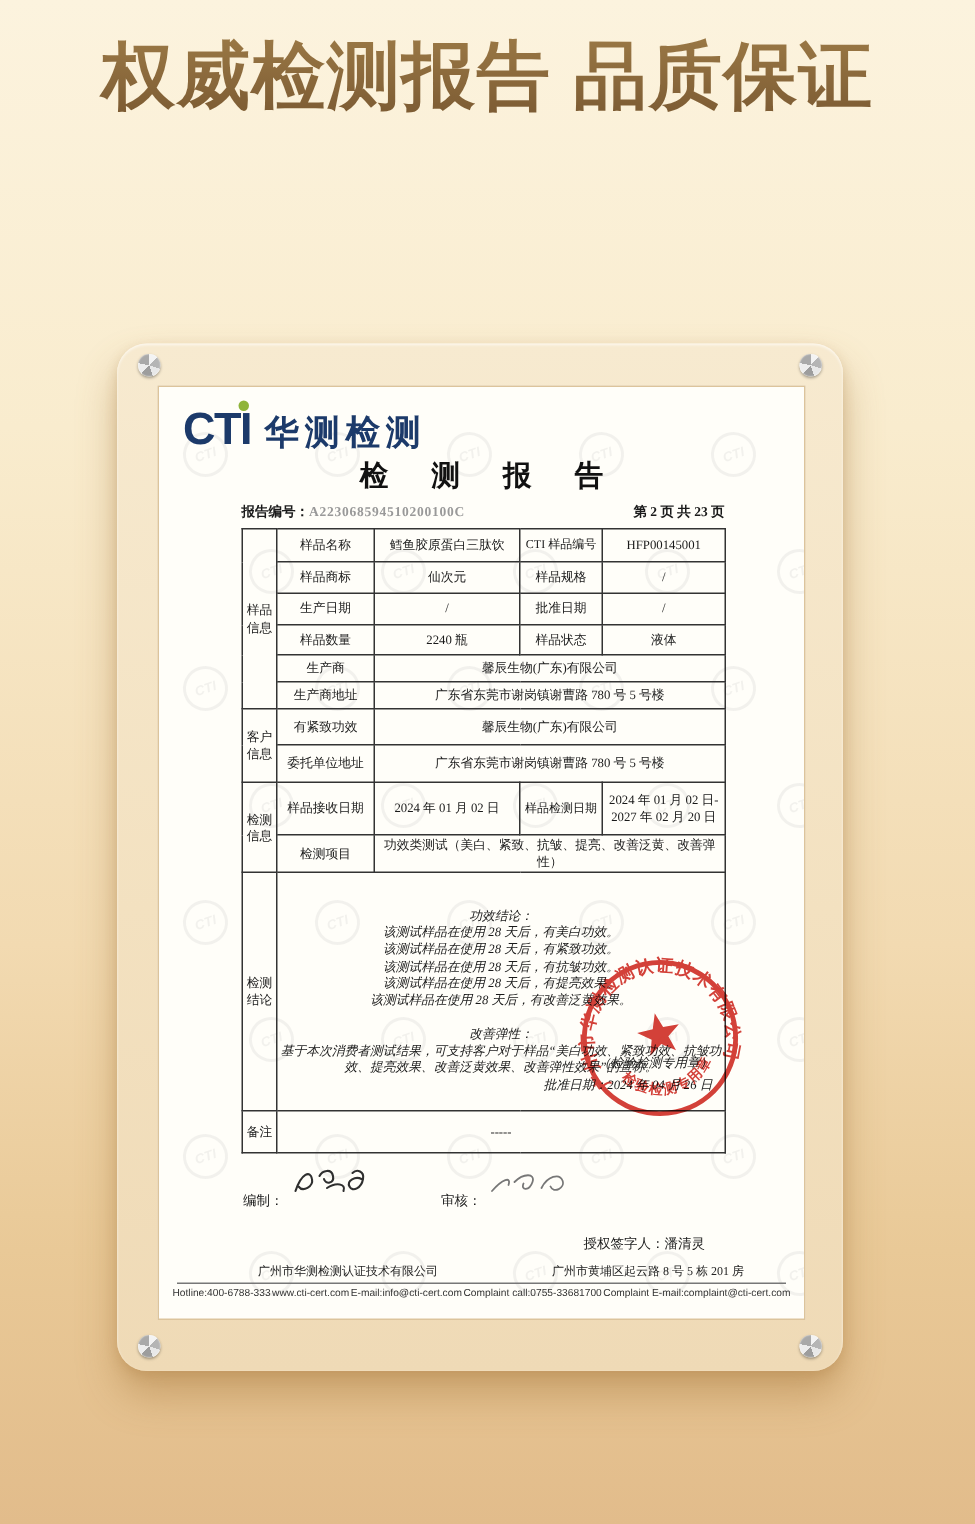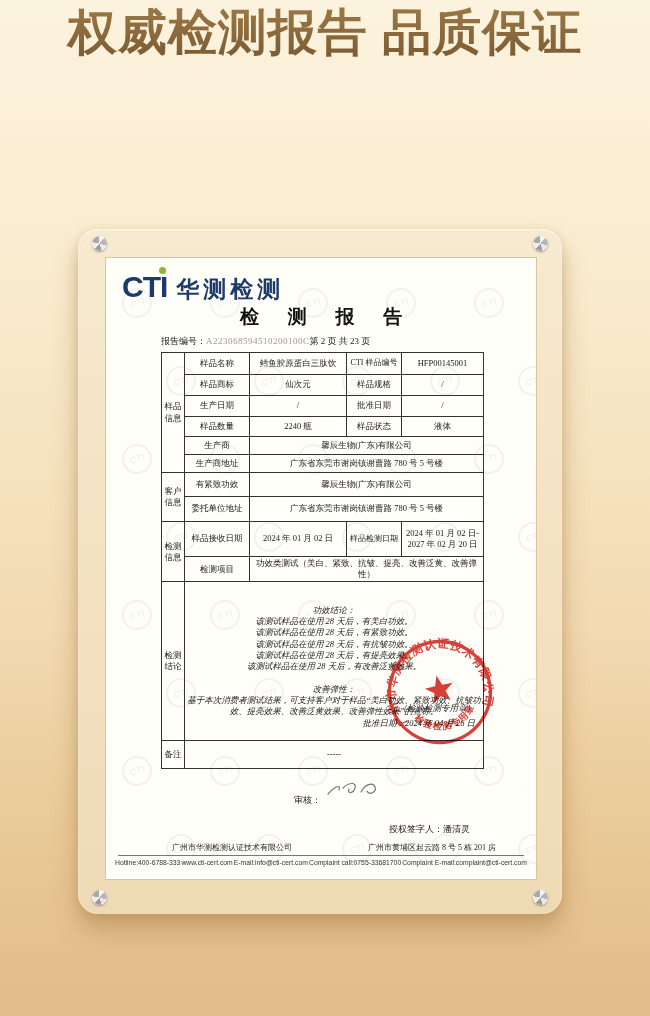--- a/index.html
+++ b/index.html
@@ -9,21 +9,21 @@
     background:linear-gradient(180deg,#fcf3de 0%,#f9ecce 28%,#f2dab1 62%,#e9c society 0%,#e9c997 82%,#e2bc8b 100%);
     background:linear-gradient(180deg,#fcf3de 0%,#f9ecce 28%,#f2dab1 62%,#e9c997 82%,#e2bc8b 100%);
   }
   
   .hero{position:absolute;top:0;left:0;width:650px;text-align:center;}
   .hero-tagline{
     margin-top:56px;font-family:"Liberation Serif","DejaVu Serif",serif;
     font-weight:bold;font-size:28px;letter-spacing:5px;color:#8d382a;
   }
   .hero-title{
-    font-family:"Liberation Sans","DejaVu Sans",sans-serif;
+    margin-top:18px;font-family:"Liberation Sans","DejaVu Sans",sans-serif;
     font-weight:bold;font-size:49px;letter-spacing:1px;color:#82613a;text-align:center;
   }
   @supports (-webkit-background-clip:text){
     .hero-title{
       background:linear-gradient(180deg,#9a7845 10%,#7c5b33 90%);
       -webkit-background-clip:text;background-clip:text;color:transparent;
     }
   }
   
   .card{
@@ -54,21 +54,21 @@
   }
   .paper-content{position:absolute;inset:0;z-index:1;}
   
   .logo-row{position:absolute;left:16px;top:12px;display:flex;align-items:baseline;}
   .logo-cti{position:relative;font:bold 30px "Liberation Sans",sans-serif;color:#1c3a6a;letter-spacing:-1px;}
   .logo-dot{position:absolute;right:1px;top:-3px;width:7px;height:7px;border-radius:50%;background:#8fb43a;}
   .logo-cn{font-weight:bold;font-size:23px;color:#1c3a6a;letter-spacing:4px;margin-left:9px;font-family:"Liberation Sans",sans-serif;}
   
   .doc-title{position:absolute;left:0;top:46px;width:100%;text-align:center;
     font-weight:bold;font-size:19px;letter-spacing:12px;text-indent:12px;color:#111;}
-  .meta-row{position:absolute;left:55px;top:77px;width:322px;display:flex;font-size:9px;}
+  .meta-row{position:absolute;left:55px;top:77px;width:322px;display:flex;justify-content:space-between;font-size:9px;font-weight:bold;}
   .report-no{color:#999;filter:blur(.4px);letter-spacing:.5px;}
   
   table.report{
     position:absolute;left:55px;top:94px;width:322px;border-collapse:collapse;table-layout:fixed;
     font-size:8.5px;
   }
   table.report td{border:1px solid #333;text-align:center;vertical-align:middle;padding:1px 2px;line-height:1.3;}
   td.vlabel{width:12px;word-break:break-all;line-height:1.9;font-size:8.5px;padding:0 4px;}
   td.wide{text-align:center;}
   td.small-label{font-size:8px;}
@@ -257,20 +257,26 @@
 
       <svg class="stamp" viewBox="0 0 120 120">
         <circle cx="60" cy="60" r="54" fill="none" stroke="#cf3028" stroke-width="3.5"></circle>
         <path id="stampArcTop" d="M 24,92 A 48,48 0 1 1 96,92" fill="none"></path>
         <text class="stamp-text-top" text-anchor="middle"><textPath href="#stampArcTop" startOffset="50%">广州市华测检测认证技术有限公司</textPath></text>
         <path id="stampArcBottom" d="M 26,81 A 40,40 0 0 0 94,81" fill="none"></path>
         <text class="stamp-text-bottom" text-anchor="middle"><textPath href="#stampArcBottom" startOffset="50%">检验检测专用章</textPath></text>
         <polygon fill="#cf3028" points="60,42 63.8,52.8 75.2,53.1 66.1,60 69.4,70.9 60,64.4 50.6,70.9 53.9,60 44.8,53.1 56.2,52.8"></polygon>
       </svg>
 
+      <div class="sign-group" id="sg1">
+        <span class="sign-label">编制：</span>
+        <svg class="sig" width="58" height="26" viewBox="0 0 58 26">
+          <path d="M6,18 C10,6 16,4 17,10 C18,15 11,19 8,15 M22,8 C24,4 30,3 31,8 C32,13 26,14 25,10 M27,16 C33,12 40,13 38,18 M44,6 C47,3 52,5 51,10 C50,16 44,19 42,15 C40,11 46,8 50,10" stroke="#2f2f2f" fill="none" stroke-width="1.4" stroke-linecap="round"></path>
+        </svg>
+      </div>
       <div class="sign-group" id="sg2">
         <span class="sign-label">审核：</span>
         <svg class="sig" width="56" height="24" viewBox="0 0 56 24">
           <path d="M5,16 C12,8 18,6 16,12 M20,10 C26,4 34,4 32,10 C30,16 24,16 26,11 M38,14 C42,6 50,4 52,9 C54,14 46,18 44,13" stroke="#777" fill="none" stroke-width="1.2" stroke-linecap="round"></path>
         </svg>
       </div>
 
       <div class="authorized">授权签字人：潘清灵</div>
 
       <div class="company-row">

